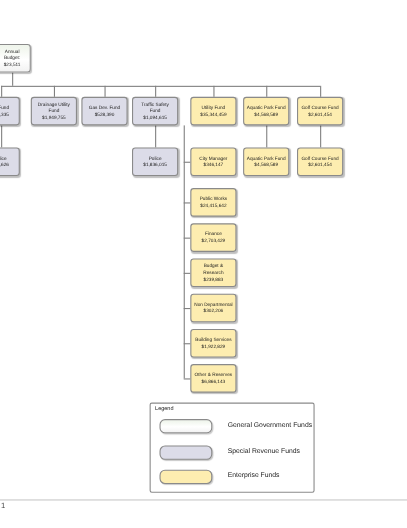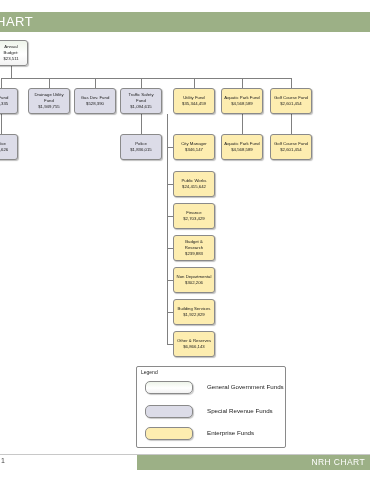--- a/index.html
+++ b/index.html
@@ -90,23 +90,20 @@
   .legend-label{
     margin-left:14px;font-size:6.2px;color:#1a1a1a;line-height:1.35;
     max-width:80px;
   }
 </style>
 </head>
 <body>
 
 <div class="page">
 
-  <div class="header-band">
-    <span>HART</span>
-  </div>
 
   <div class="ln lnv" style="left:11px;top:66px;height:12px;"></div>
   <div class="ln lnh" style="left:1px;top:78px;width:290px;"></div>
 
   <div class="ln lnv" style="left:1px;top:78px;height:10px;"></div>
   <div class="ln lnv" style="left:49px;top:78px;height:10px;"></div>
   <div class="ln lnv" style="left:95px;top:78px;height:10px;"></div>
   <div class="ln lnv" style="left:141px;top:78px;height:10px;"></div>
   <div class="ln lnv" style="left:194px;top:78px;height:10px;"></div>
   <div class="ln lnv" style="left:242px;top:78px;height:10px;"></div>
@@ -220,17 +217,14 @@
         </div>
         <div class="legend-row" style="top: 60px;">
           <div class="swatch ent"></div>
           <div class="legend-label">Enterprise Funds</div>
         </div>
       </div>
   </div>
 
   <div class="footer-rule"></div>
   <div class="footer-pagenum">1</div>
-  <div class="footer-band">
-    <span>NRH CHART</span>
-  </div>
 
 </div>
 
 </body></html>

